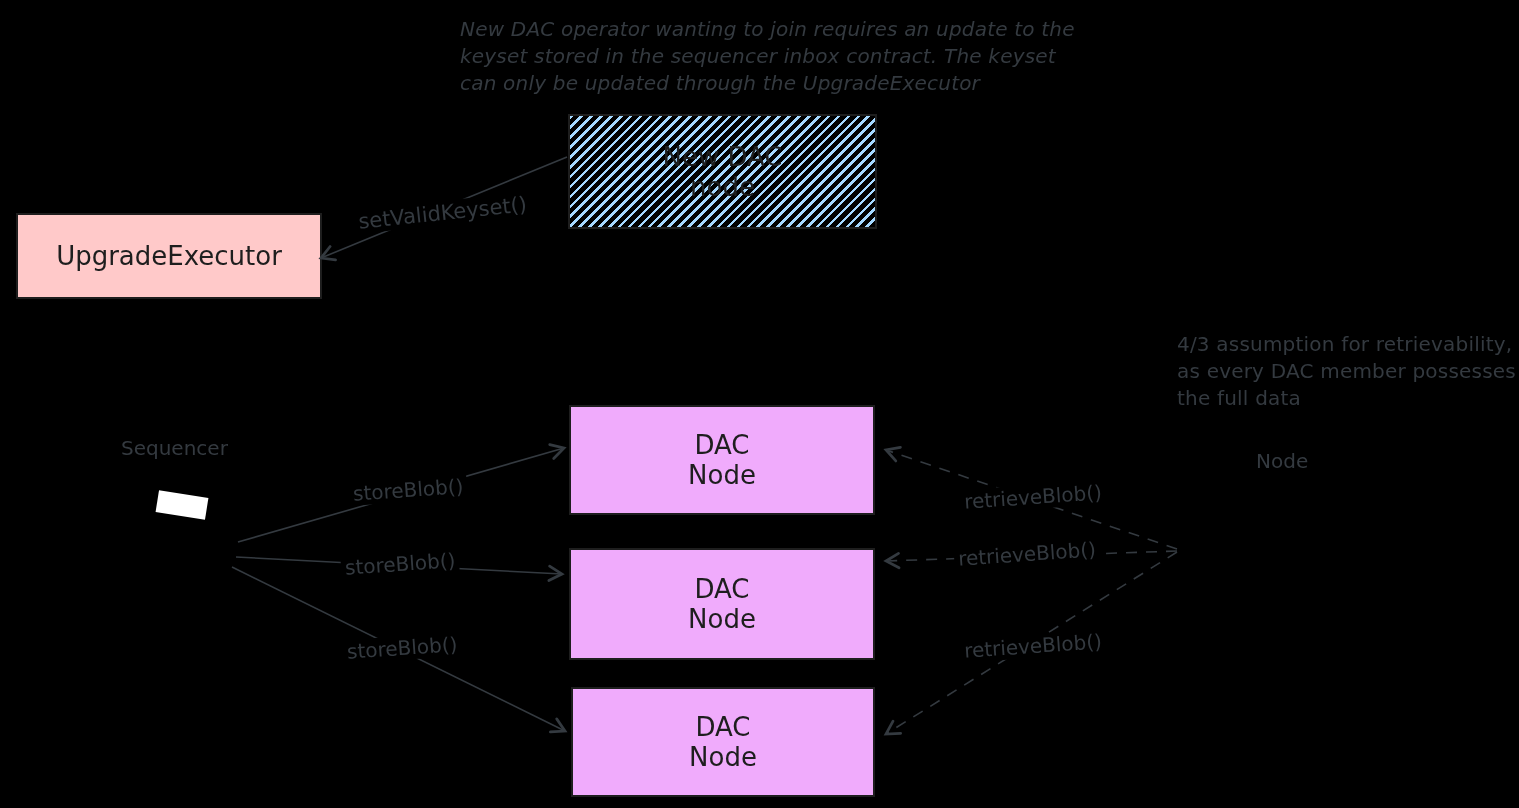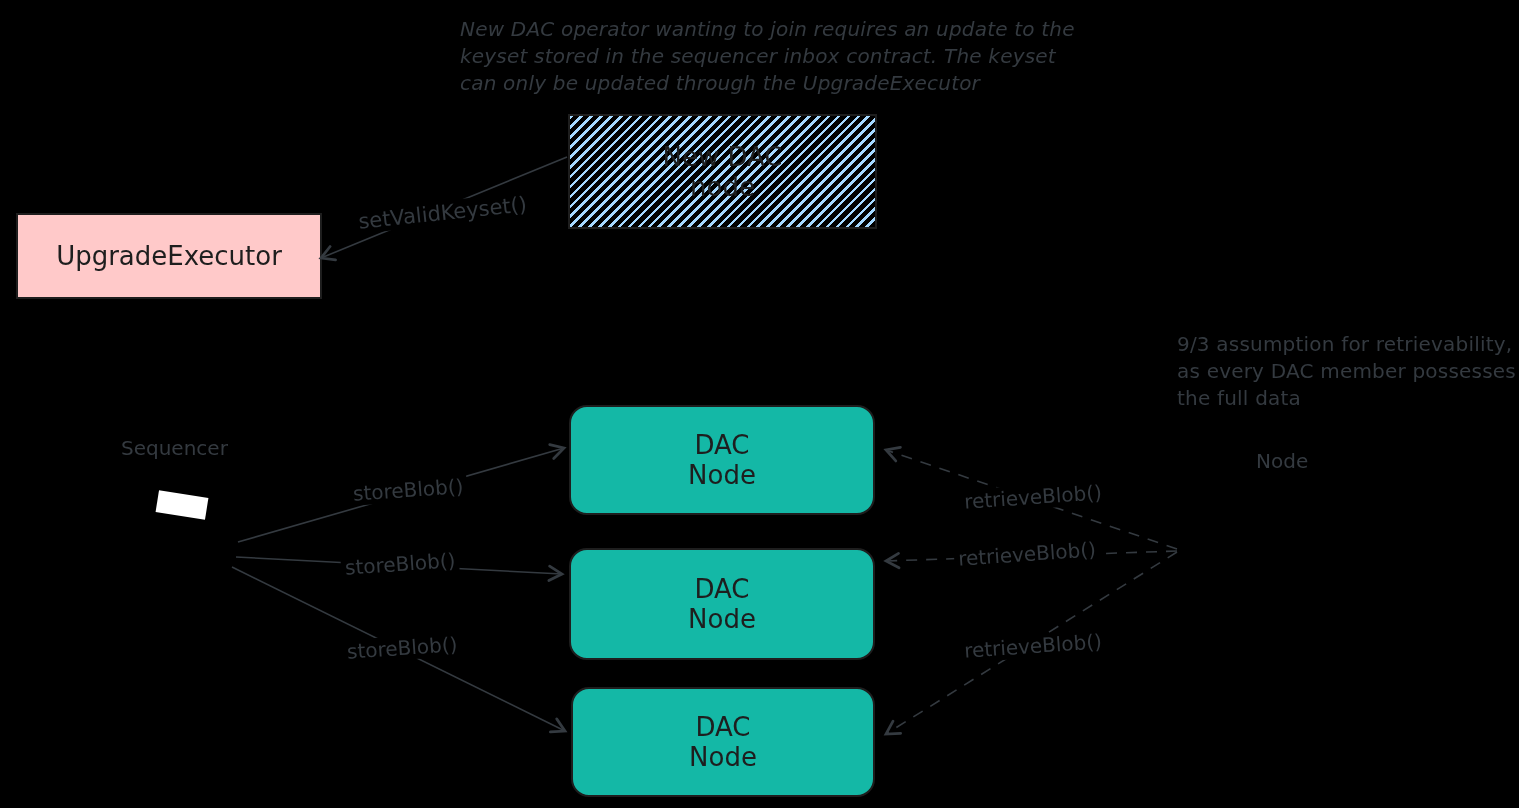--- a/index.html
+++ b/index.html
@@ -10,21 +10,21 @@
   .note {
     position:absolute; color:#343a40; font-size:20px; line-height:27px;
     white-space:pre-line; letter-spacing:0.2px;
   }
   .node-box {
     position:absolute; box-sizing:border-box; border:2px solid #1e1e1e;
     display:flex; align-items:center; justify-content:center; text-align:center;
     color:#1e1e1e; font-size:26px; line-height:30px; white-space:pre-line;
   }
   .pink  { background:#ffc9c9; }
-  .blue  { background:#14b8a6;border-radius:18px; }
+  .blue  { background:#f0abfc; }
   .hatch { background:repeating-linear-gradient(135deg, #a5d8ff 0 2.5px, transparent 2.5px 7px); }
   .links { position:absolute; left:0; top:0; }
   .edge-label {
     position:absolute; color:#343a40; font-size:20px; line-height:24px;
     background:#000000; padding:0 4px; transform:rotate(-4deg); white-space:nowrap;
   }
   .plain-label { position:absolute; color:#343a40; font-size:20px; white-space:nowrap; }
 </style>
 </head>
 <body>
@@ -72,21 +72,21 @@
 
     <line x1="1177" y1="549" x2="886" y2="450" stroke="#343a40" stroke-width="1.6" stroke-dasharray="11 9" marker-end="url(#arrowV)"></line>
     <line x1="1177" y1="551" x2="886" y2="561" stroke="#343a40" stroke-width="1.6" stroke-dasharray="11 9" marker-end="url(#arrowV)"></line>
     <line x1="1177" y1="552" x2="886" y2="734" stroke="#343a40" stroke-width="1.6" stroke-dasharray="11 9" marker-end="url(#arrowV)"></line>
   </svg>
 
   <div class="note" style="left:460px; top:16px;font-style:italic;">New DAC operator wanting to join requires an update to the
 keyset stored in the sequencer inbox contract. The keyset
 can only be updated through the UpgradeExecutor</div>
 
-  <div class="note" style="left:1177px; top:331px;">9/3 assumption for retrievability,
+  <div class="note" style="left:1177px; top:331px;">4/3 assumption for retrievability,
 as every DAC member possesses
 the full data</div>
 
 
   <div class="plain-label" style="left:121px; top:436px;">Sequencer</div>
 
   <div class="plain-label" style="left:1256px; top:449px;">Node</div>
 
   <div class="edge-label" style="left:354px; top:201px; font-size:21px; transform:rotate(-6deg);">setValidKeyset()</div>
 

